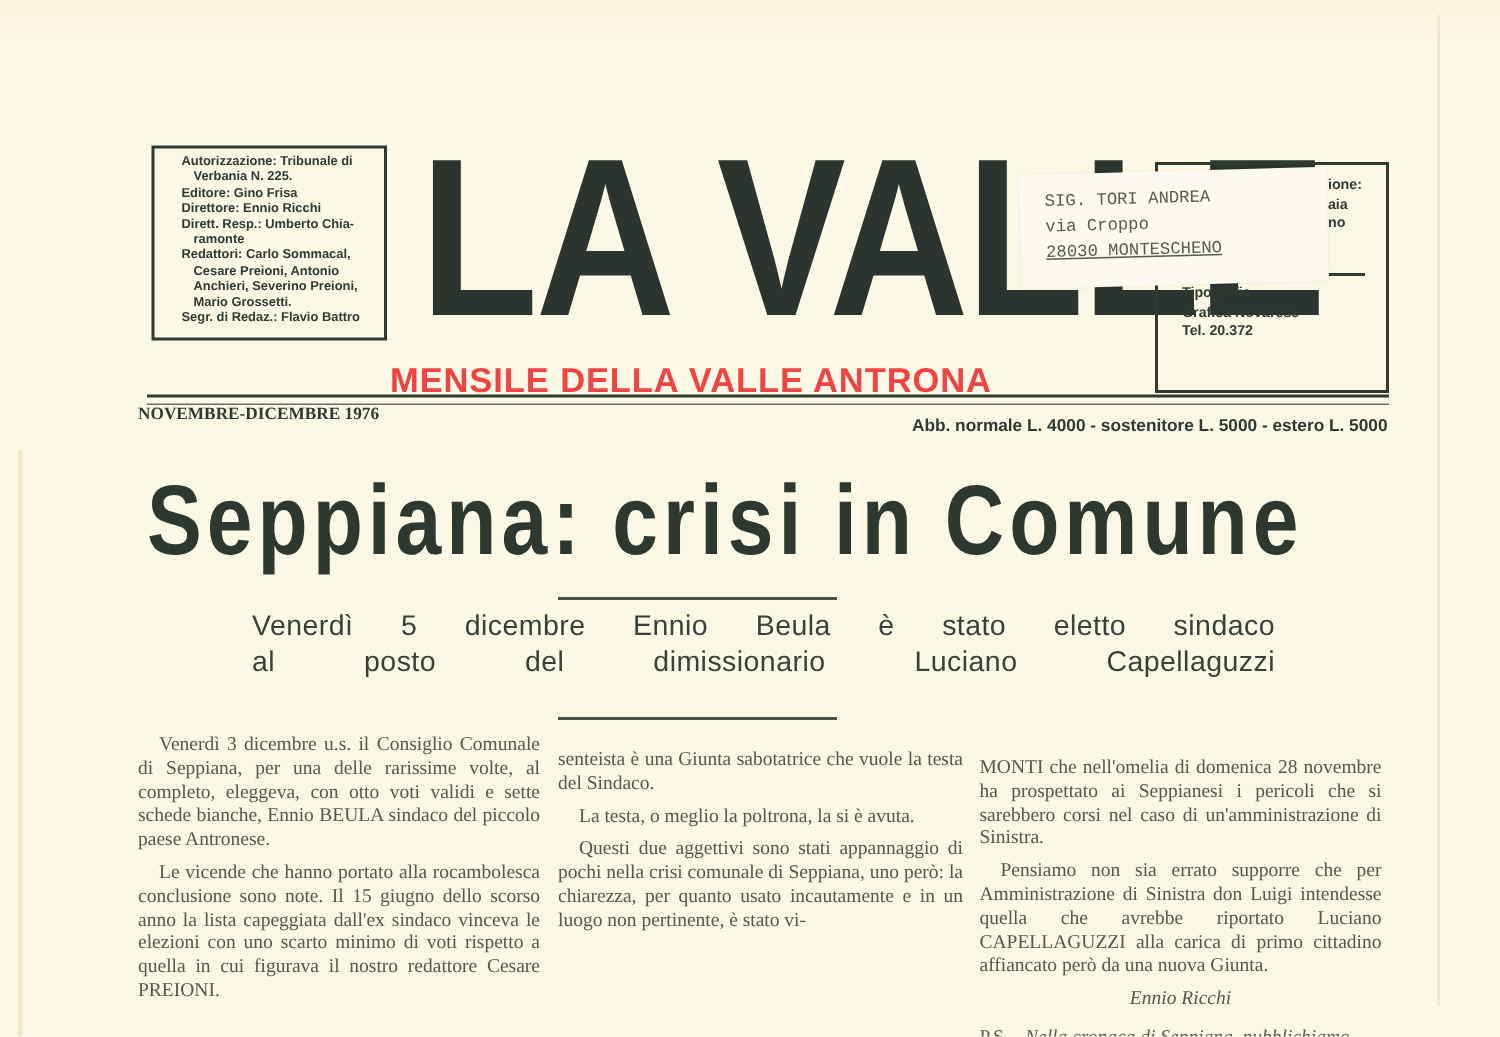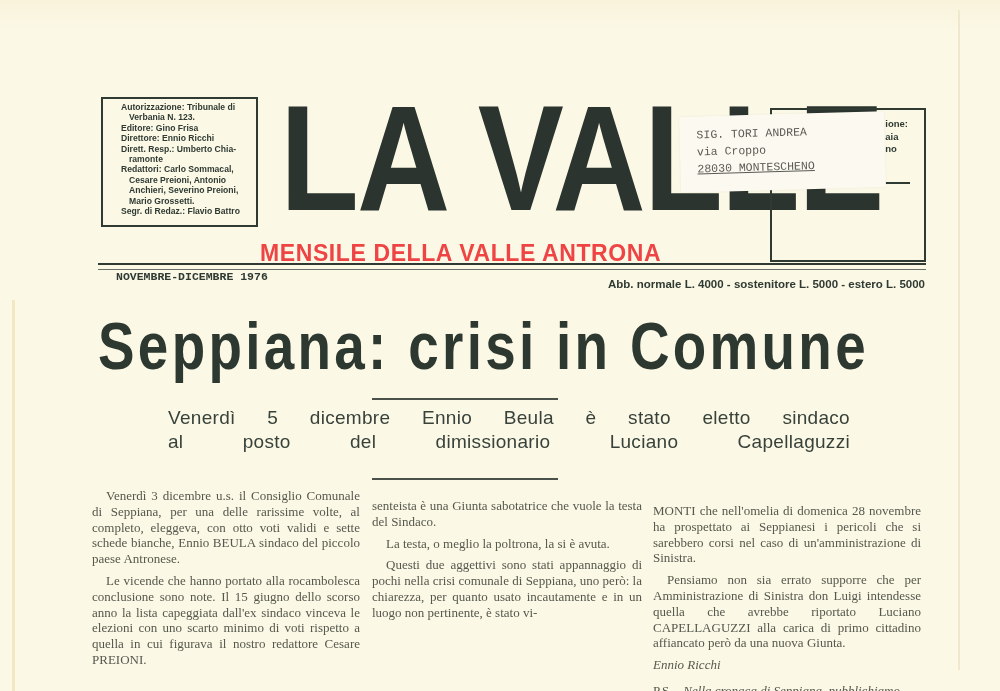--- a/index.html
+++ b/index.html
@@ -77,22 +77,22 @@
     }
     .address-label .line { display: block; white-space: nowrap; }
     .address-label .uline { text-decoration: underline; }
 
     
     .rule { position: absolute; background: #2f3a33; }
     .rule-top { left: 98px; top: 263px; width: 828px; height: 2px; }
     .rule-thin { left: 98px; top: 269px; width: 828px; height: 1px; background: #6a7068; }
 
     .dateline {
-      position: absolute; left: 116px; top: 270px;
-      font-family: Liberation Mono, monospace; font-weight: bold;
+      position: absolute; left: 92px; top: 270px;
+      font-family: Liberation Serif, serif; font-weight: bold;
       font-size: 11.5px; color: #2f3a33;
     }
     .subscription {
       position: absolute; right: 75px; top: 278px;
       font-family: "Liberation Sans", sans-serif; font-weight: bold;
       font-size: 11.5px; color: #2f3a33; white-space: nowrap;
     }
 
     
     .headline {
@@ -118,34 +118,34 @@
     .col {
       position: absolute; top: 488px;
       font-family: "Liberation Serif", serif; font-size: 13px; line-height: 15.8px;
       color: #55584c; text-align: justify;
     }
     .col p { text-indent: 14px; margin-bottom: 6px; }
     .col p.noindent { text-indent: 0; }
     .col1 { left: 92px; width: 268px; }
     .col2 { left: 372px; width: 270px; top: 498px; }
     .col3 { left: 653px; width: 268px; top: 503px; }
-    .signature { text-align: left; font-style: italic; margin-bottom: 10px; }
+    .signature { text-align: center; font-style: italic; margin-bottom: 10px; }
     .ps { font-style: normal; }
     .ps em { font-style: italic; }
   </style>
 </head>
 <body>
 
 <div class="paper-edge-top"></div>
 <div class="paper-fold"></div>
 <div class="left-fold"></div>
 
 <div class="info-box">
   <span class="line">Autorizzazione: Tribunale di</span>
-  <span class="line indent">Verbania N. 123.</span>
+  <span class="line indent">Verbania N. 225.</span>
   <span class="line">Editore: Gino Frisa</span>
   <span class="line">Direttore: Ennio Ricchi</span>
   <span class="line">Dirett. Resp.: Umberto Chia-</span>
   <span class="line indent">ramonte</span>
   <span class="line">Redattori: Carlo Sommacal,</span>
   <span class="line indent">Cesare Preioni, Antonio</span>
   <span class="line indent">Anchieri, Severino Preioni,</span>
   <span class="line indent">Mario Grossetti.</span>
   <span class="line">Segr. di Redaz.: Flavio Battro</span>
 </div>
@@ -153,20 +153,25 @@
 <div class="masthead">LA VALLE</div>
 <div class="subtitle">MENSILE DELLA VALLE ANTRONA</div>
 
 <div class="right-box">
   <div class="partial">
     <div>ione:</div>
     <div>aia</div>
     <div>no</div>
   </div>
   <div class="divider"></div>
+  <div class="tipo">
+    <div>Tipografia</div>
+    <div>Grafica Novarese</div>
+    <div>Tel. 20.372</div>
+  </div>
 </div>
 
 <div class="address-label">
   <span class="line">SIG. TORI ANDREA</span>
   <span class="line">via Croppo</span>
   <span class="line uline">28030 MONTESCHENO</span>
 </div>
 
 <div class="rule rule-top"></div>
 <div class="rule rule-thin"></div>

